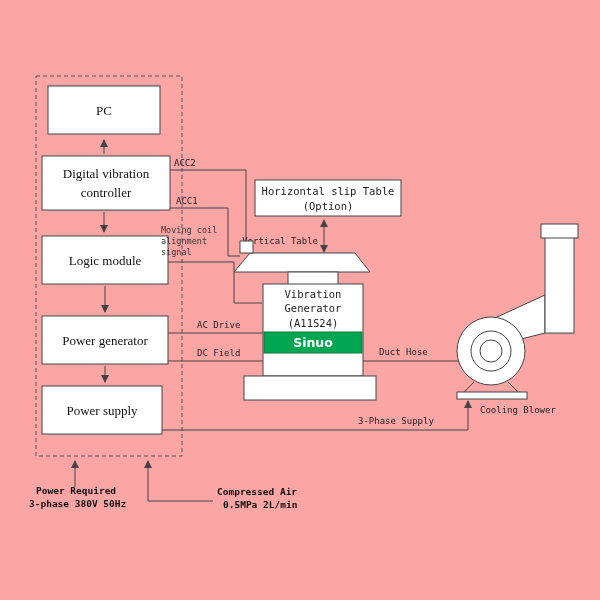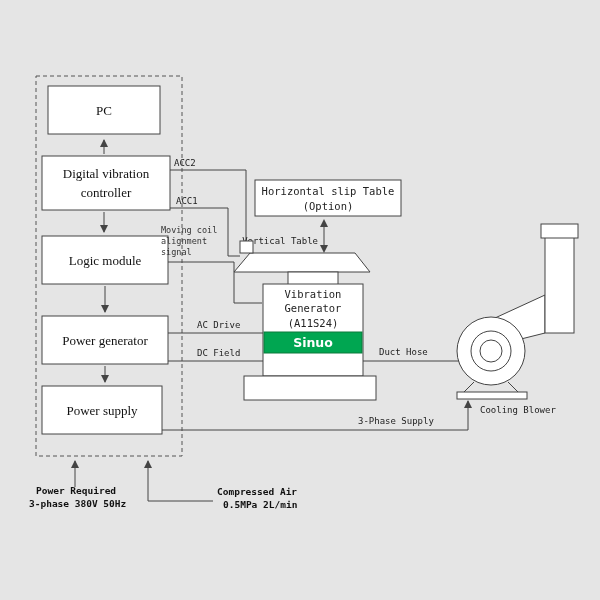--- a/index.html
+++ b/index.html
@@ -1,16 +1,16 @@
 <!DOCTYPE html>
 <html><head>
 <meta charset="utf-8">
 <style>
   html,body{margin:0;padding:0;background:#fff;}
-  .stage{width:600px;height:600px;background:#e5e5e5;position:relative;overflow:hidden;}
+  .stage{width:600px;height:600px;background:#fca5a5;position:relative;overflow:hidden;}
   svg{display:block;}
   .box{fill:#ffffff;stroke:#444444;stroke-width:1;}
   .dashed{fill:none;stroke:#555555;stroke-width:1;stroke-dasharray:4 3;}
   .ln{stroke:#444444;stroke-width:1;fill:none;}
   .shape{fill:#ffffff;stroke:#444444;stroke-width:1;}
   .t-serif{font-family:"Liberation Serif",serif;font-size:13px;fill:#111111;}
   .t-mono{font-family:"DejaVu Sans Mono",monospace;font-size:9px;fill:#222222;}
   .t-mono-md{font-family:"DejaVu Sans Mono",monospace;font-size:10.5px;fill:#222222;}
   .t-mono-sm{font-family:"DejaVu Sans Mono",monospace;font-size:8.5px;fill:#333333;}
   .t-bold{font-family:"DejaVu Sans Mono",monospace;font-size:9.5px;font-weight:bold;fill:#111111;}

